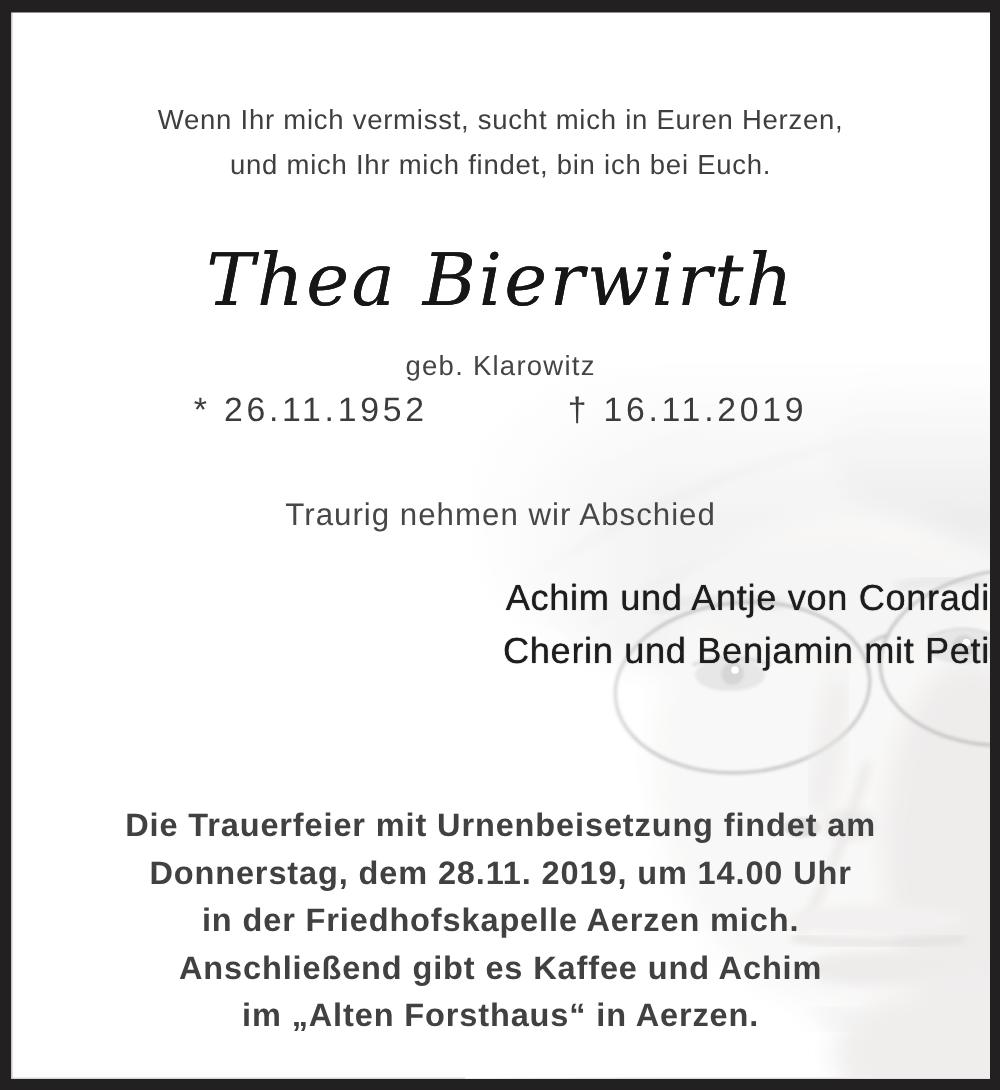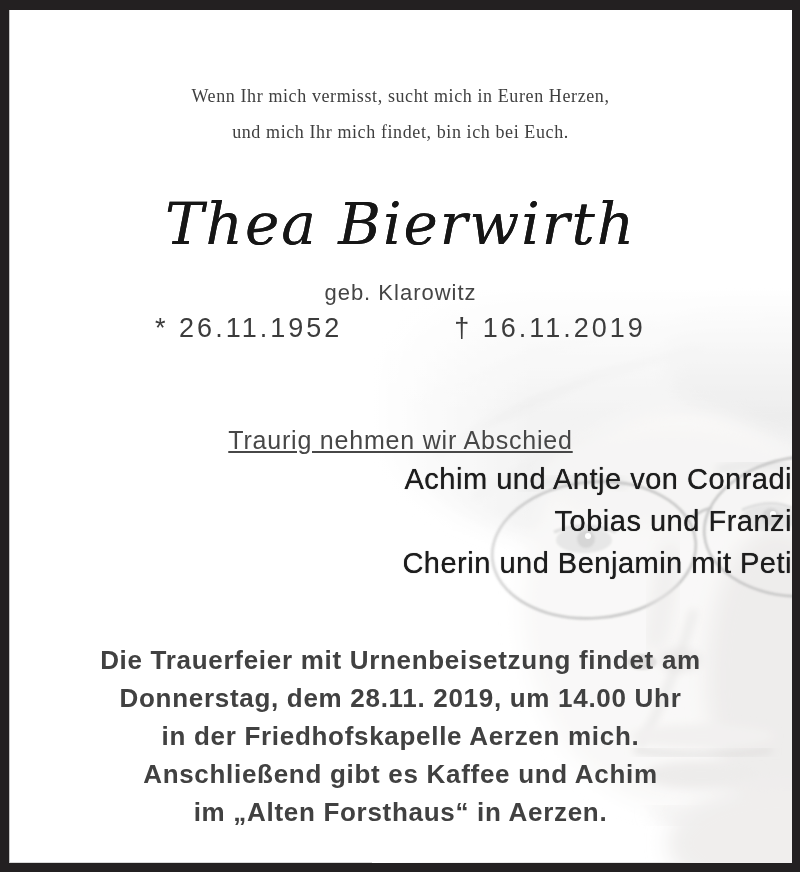--- a/index.html
+++ b/index.html
@@ -40,25 +40,24 @@
   }
   .line {
     position: absolute;
     left: 0;
     width: 100%;
     text-align: center;
     white-space: nowrap;
   }
   .quote {
     top: 68px;
-    font-size: 18px;
+    font-size: 22px;
     line-height: 36px;
     color: #3f3f3f;
     letter-spacing: 0.6px;
-    font-family: Liberation Serif, serif;
   }
   .name {
     top: 178px;
     font-family: "DejaVu Serif", serif;
     font-style: italic;
     font-size: 58px;
     line-height: 72px;
     color: #161616;
     letter-spacing: 2px;
     text-shadow: 0 0 0.5px #161616;
@@ -71,25 +70,24 @@
   }
   .dates {
     top: 303px;
     font-size: 27px;
     color: #3c3c3c;
     letter-spacing: 3px;
   }
   .dates .birth { margin-right: 56px; }
   .dates .death { margin-left: 56px; }
   .intro {
-    top: 416px;
+    top: 388px;
     font-size: 25px;
     color: #474747;
     letter-spacing: 0.8px;
-    text-decoration: underline;
   }
   .mourners {
     position: absolute;
     top: 448px;
     left: 0;
     width: 100%;
     text-align: right;
     color: #1d1d1d;
     font-size: 29px;
     line-height: 42px;
@@ -203,21 +201,20 @@
       <div class="line maiden">geb. Klarowitz</div>
 
       <div class="line dates">
         <span class="birth">* 26.11.1952</span><span class="death">† 16.11.2019</span>
       </div>
 
       <div class="line intro">Traurig nehmen wir Abschied</div>
 
       <div class="mourners">
         <div>Achim und Antje von Conradi</div>
-        <div>Tobias und Franzi</div>
         <div>Cherin und Benjamin mit Peti</div>
       </div>
 
       <div class="service">
         <div>Die Trauerfeier mit Urnenbeisetzung findet am</div>
         <div>Donnerstag, dem 28.11. 2019, um 14.00 Uhr</div>
         <div>in der Friedhofskapelle Aerzen mich.</div>
         <div>Anschließend gibt es Kaffee und Achim</div>
         <div>im „Alten Forsthaus“ in Aerzen.</div>
       </div>

